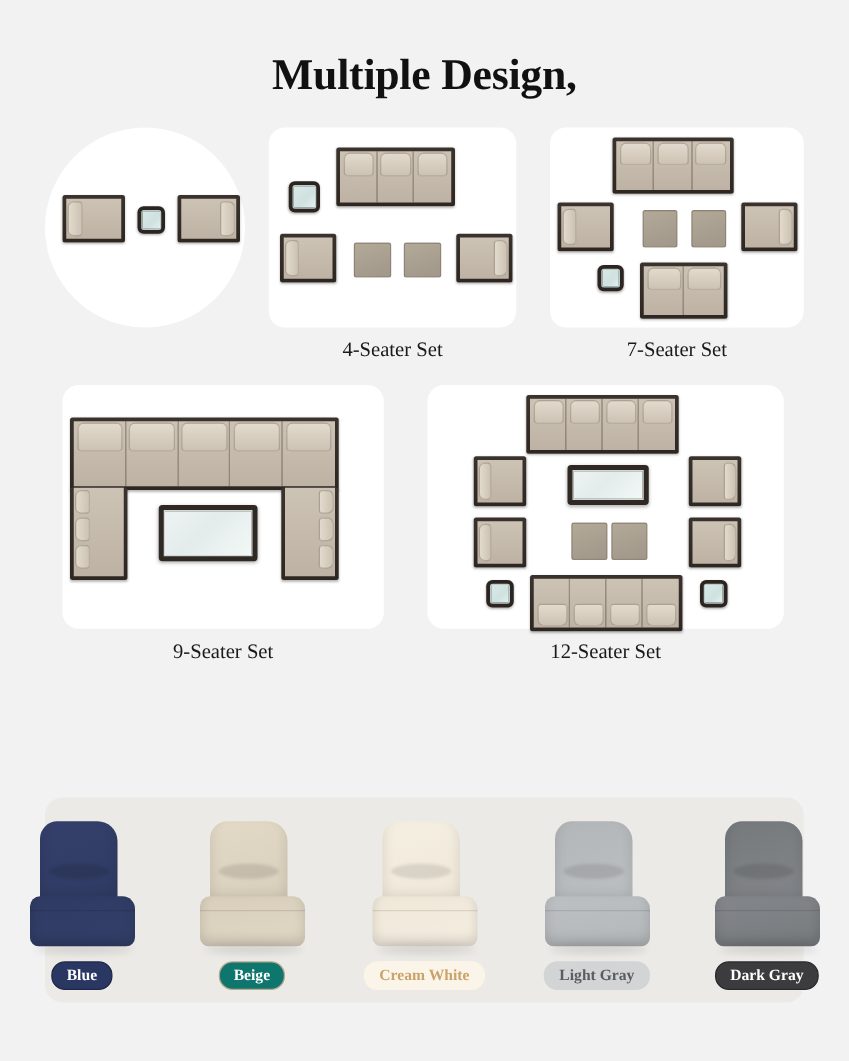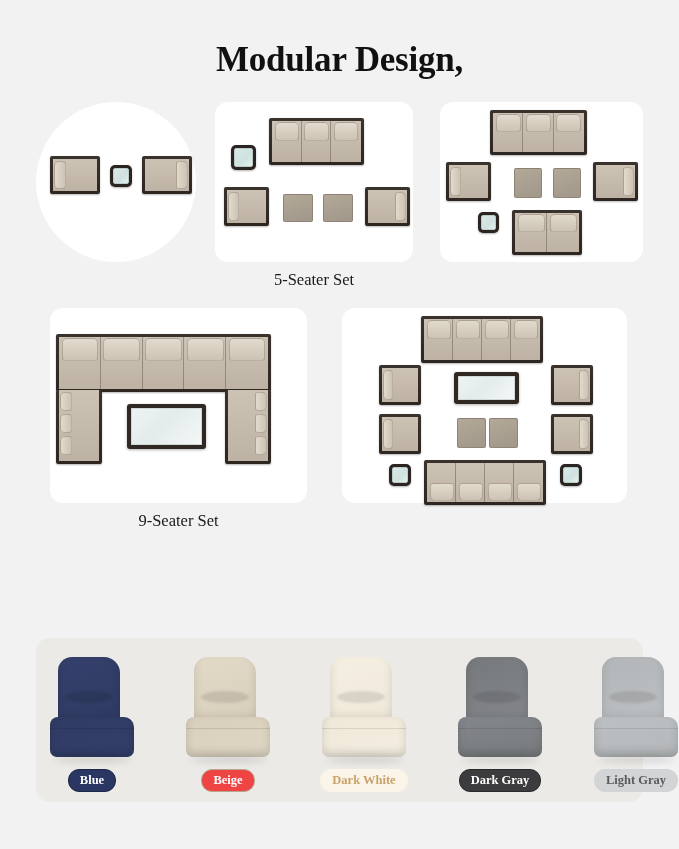--- a/index.html
+++ b/index.html
@@ -118,21 +118,21 @@
     left: 36px; top: 638px;
     width: 607px; height: 164px;
     background: #eceae6;
     border-radius: 14px;
   }
   .swatches {
     position: relative;
     display: flex;
     height: 100%;
     padding: 14px 10px 10px;
-    justify-content: space-between;
+    justify-content: center;
     gap: 44px;
   }
   .swatch {
     width: 96px;
     display: flex;
     flex-direction: column;
     align-items: center;
     justify-content: flex-end;
   }
   .cushion-wrap {
@@ -185,21 +185,21 @@
     white-space: nowrap;
     font-family: "Liberation Serif", serif;
   }
 </style>
 </head>
 <body>
 
 <div class="page">
 
   <h1 class="title">
-    <span>Modular Design,</span>
+    <span>Multiple Design,</span>
   </h1>
 
   <div class="sets">
     <div class="row1">
 
     <div class="card circle" style="left: 36px; top: 0px; width: 160px; height: 160px;">
           <div class="stage">
             <div class="frame" style="left: 14px; top: 54px; width: 50px; height: 38px;">
               <div class="seat" style="left: 3px; top: 3px; width: 44px; height: 32px; border-right: none;"></div>
               <div class="sidecush" style="left: 4px; top: 5px; width: 12px; height: 28px;"></div>
@@ -231,21 +231,21 @@
               <div class="sidecush" style="left: 4px; top: 5px; width: 11px; height: 29px;"></div>
             </div>
             <div class="ottoman" style="left: 68px; top: 92px; width: 30px; height: 28px;"></div>
             <div class="ottoman" style="left: 108px; top: 92px; width: 30px; height: 28px;"></div>
             <div class="frame" style="left: 150px; top: 85px; width: 45px; height: 39px;">
               <div class="seat" style="left: 3px; top: 3px; width: 39px; height: 33px; border-right: none;"></div>
               <div class="sidecush" style="right: 4px; top: 5px; width: 11px; height: 29px; border-radius: 3px 5px 5px 3px;"></div>
             </div>
           </div>
         </div>
-        <div class="set-label" style="left: 215px; top: 168px; width: 198px;">5-Seater Set</div>
+        <div class="set-label" style="left: 215px; top: 168px; width: 198px;">4-Seater Set</div>
         <div class="card" style="left: 440px; top: 0px; width: 203px; height: 160px;">
           <div class="stage">
             <div class="frame" style="left: 50px; top: 8px; width: 97px; height: 45px;">
               <div class="seat" style="left: 3px; top: 3px; width: 30.3333px; height: 39px;"></div>
               <div class="backcush" style="left: 5.5px; top: 4px; width: 25.3333px; height: 18px;"></div>
               <div class="seat" style="left: 33.3333px; top: 3px; width: 30.3333px; height: 39px;"></div>
               <div class="backcush" style="left: 35.8333px; top: 4px; width: 25.3333px; height: 18px;"></div>
               <div class="seat" style="left: 63.6667px; top: 3px; width: 30.3333px; height: 39px; border-right: none;"></div>
               <div class="backcush" style="left: 66.1667px; top: 4px; width: 25.3333px; height: 18px;"></div>
             </div>
@@ -263,20 +263,21 @@
               <i></i>
             </div>
             <div class="frame" style="left: 72px; top: 108px; width: 70px; height: 45px;">
               <div class="seat" style="left: 3px; top: 3px; width: 32px; height: 39px;"></div>
               <div class="backcush" style="left: 5.5px; top: 4px; width: 27px; height: 18px;"></div>
               <div class="seat" style="left: 35px; top: 3px; width: 32px; height: 39px; border-right: none;"></div>
               <div class="backcush" style="left: 37.5px; top: 4px; width: 27px; height: 18px;"></div>
             </div>
           </div>
         </div>
+        <div class="set-label" style="left: 440px; top: 168px; width: 203px;">7-Seater Set</div>
       </div>
     <div class="row2">
 
     <div class="card" style="left: 50px; top: 0px; width: 257px; height: 195px;">
           <div class="stage">
             <div class="piece" style="left: 6px; top: 26px; width: 215px; height: 130px;">
               <div class="frame" style="left: 0px; top: 0px; width: 215px; height: 58px;">
                 <div class="seat" style="left: 3px; top: 3px; width: 41.8px; height: 52px;"></div>
                 <div class="backcush" style="left: 5.5px; top: 4px; width: 36.8px; height: 23px;"></div>
                 <div class="seat" style="left: 44.8px; top: 3px; width: 41.8px; height: 52px;"></div>
@@ -351,56 +352,57 @@
               <div class="seat" style="left: 61px; top: 3px; width: 29px; height: 39px;"></div>
               <div class="backcush" style="left: 63.5px; bottom: 4px; width: 24px; height: 18px; border-radius: 3px 3px 5px 5px;"></div>
               <div class="seat" style="left: 90px; top: 3px; width: 29px; height: 39px; border-right: none;"></div>
               <div class="backcush" style="left: 92.5px; bottom: 4px; width: 24px; height: 18px; border-radius: 3px 3px 5px 5px;"></div>
             </div>
             <div class="stable" style="left: 218px; top: 156px; width: 22px; height: 22px;">
               <i></i>
             </div>
           </div>
         </div>
+        <div class="set-label" style="left: 342px; top: 203px; width: 285px;">12-Seater Set</div>
       </div>
   </div>
 
   <div class="swatch-panel">
     <div class="swatches">
         <div class="swatch">
           <div class="cushion-wrap">
             <div class="cush-back" style="background: linear-gradient(160deg, rgb(52, 64, 107) 0%, rgb(47, 59, 99) 100%);"></div>
             <div class="cush-seat" style="background: linear-gradient(170deg, rgb(47, 59, 99) 0%, rgb(52, 64, 107) 120%);"></div>
           </div>
           <div class="pill" style="background: rgb(43, 55, 99); color: rgb(255, 255, 255); border: 1px solid rgb(29, 39, 71);">Blue</div>
         </div>
         <div class="swatch">
           <div class="cushion-wrap">
             <div class="cush-back" style="background: linear-gradient(160deg, rgb(226, 217, 199) 0%, rgb(216, 206, 187) 100%);"></div>
             <div class="cush-seat" style="background: linear-gradient(170deg, rgb(216, 206, 187) 0%, rgb(226, 217, 199) 120%);"></div>
           </div>
-          <div class="pill" style="background: #ef4444; color: rgb(255, 255, 255); border: 1px solid rgb(182, 167, 142);">Beige</div>
+          <div class="pill" style="background: #0f766e; color: rgb(255, 255, 255); border: 1px solid rgb(182, 167, 142);">Beige</div>
         </div>
         <div class="swatch">
           <div class="cushion-wrap">
             <div class="cush-back" style="background: linear-gradient(160deg, rgb(245, 239, 226) 0%, rgb(239, 232, 217) 100%);"></div>
             <div class="cush-seat" style="background: linear-gradient(170deg, rgb(239, 232, 217) 0%, rgb(245, 239, 226) 120%);"></div>
           </div>
-          <div class="pill" style="background: rgb(251, 245, 233); color: rgb(201, 163, 106); border: 1px solid rgb(251, 245, 233);">Dark White</div>
+          <div class="pill" style="background: rgb(251, 245, 233); color: rgb(201, 163, 106); border: 1px solid rgb(251, 245, 233);">Cream White</div>
+        </div>
+        <div class="swatch">
+          <div class="cushion-wrap">
+            <div class="cush-back" style="background: linear-gradient(160deg, rgb(179, 182, 184) 0%, rgb(189, 192, 194) 100%);"></div>
+            <div class="cush-seat" style="background: linear-gradient(170deg, rgb(189, 192, 194) 0%, rgb(179, 182, 184) 120%);"></div>
+          </div>
+          <div class="pill" style="background: rgb(210, 212, 214); color: rgb(90, 92, 94); border: 1px solid rgb(210, 212, 214);">Light Gray</div>
         </div>
         <div class="swatch">
           <div class="cushion-wrap">
             <div class="cush-back" style="background: linear-gradient(160deg, rgb(118, 121, 124) 0%, rgb(131, 134, 138) 100%);"></div>
             <div class="cush-seat" style="background: linear-gradient(170deg, rgb(131, 134, 138) 0%, rgb(118, 121, 124) 120%);"></div>
           </div>
           <div class="pill" style="background: rgb(60, 60, 62); color: rgb(255, 255, 255); border: 1px solid rgb(42, 42, 44);">Dark Gray</div>
         </div>
-        <div class="swatch">
-          <div class="cushion-wrap">
-            <div class="cush-back" style="background: linear-gradient(160deg, rgb(179, 182, 184) 0%, rgb(189, 192, 194) 100%);"></div>
-            <div class="cush-seat" style="background: linear-gradient(170deg, rgb(189, 192, 194) 0%, rgb(179, 182, 184) 120%);"></div>
-          </div>
-          <div class="pill" style="background: rgb(210, 212, 214); color: rgb(90, 92, 94); border: 1px solid rgb(210, 212, 214);">Light Gray</div>
-        </div>
       </div>
   </div>
 
 </div>
 
 </body></html>

